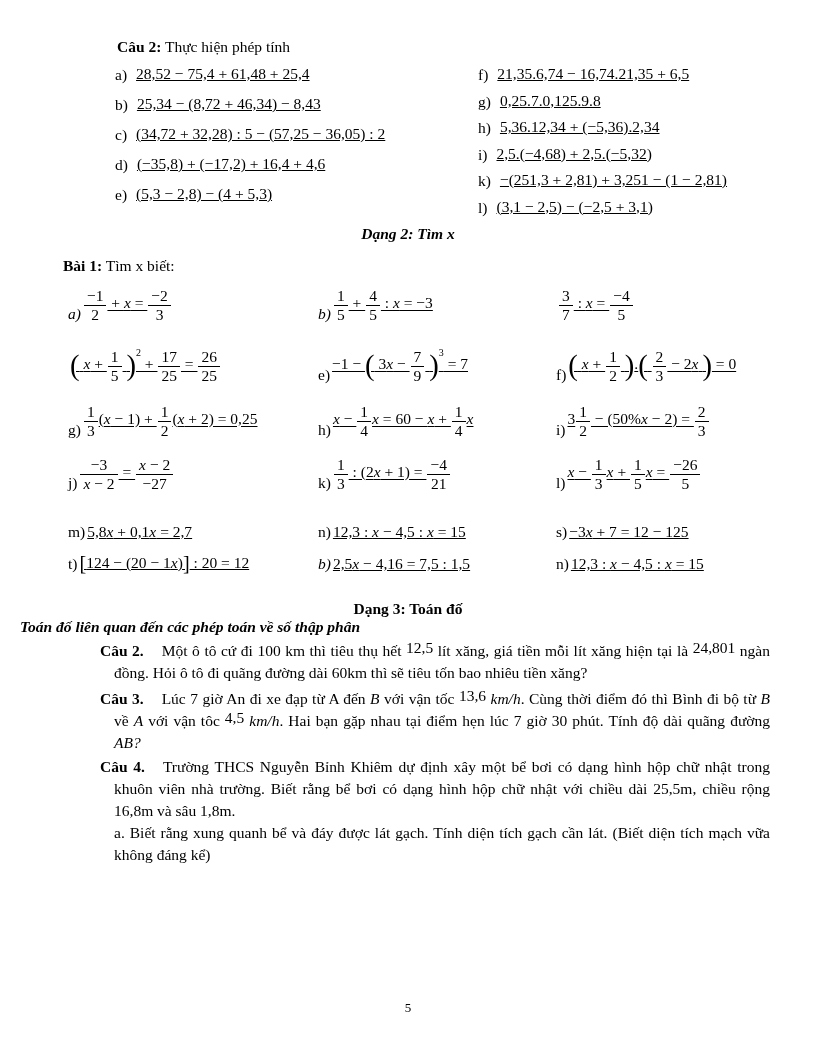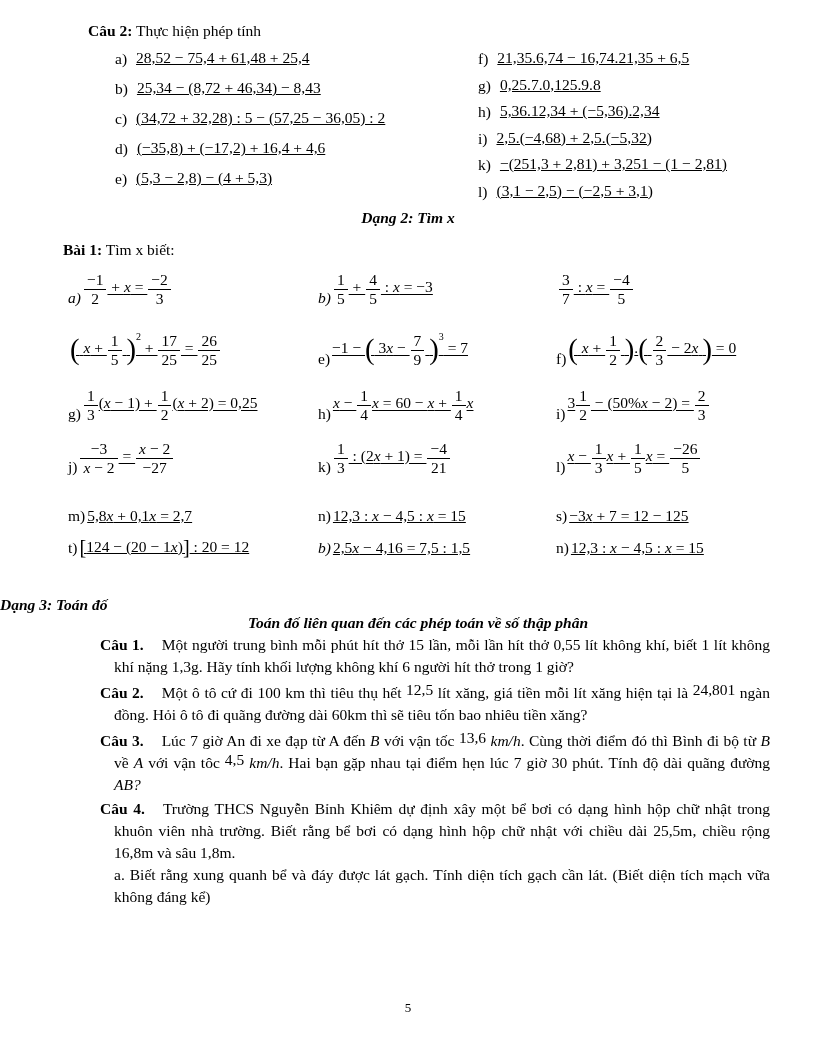--- a/index.html
+++ b/index.html
@@ -6,21 +6,21 @@
   .page{
     position:relative; width:816px; height:1056px; margin:0 auto;
     background:#ffffff; color:#000;
     font-family:"Liberation Serif", serif; font-size:15.5px;
     overflow:hidden;
   }
   .it{font-style:italic;}
   .bold{font-weight:bold;}
 
   
-  .s1-heading{padding-top:22px; margin-left:88px;}
+  .s1-heading{padding-top:38px; margin-left:117px;}
   .s1-cols{display:flex; margin-top:10px;}
   .s1-left{margin-left:115px; width:363px; flex:0 0 auto;}
   .s1-right{flex:1;}
   .ex-item{display:flex; align-items:baseline;}
   .s1-left .ex-item{height:30px;}
   .s1-right .ex-item{height:26.5px;}
   .ex-label{flex:0 0 auto; margin-right:9px;}
   .s1-cols .math{position:relative; top:-1px;}
 
   
@@ -36,22 +36,22 @@
   
   .d2-title{text-align:center; font-weight:bold; font-style:italic;}
   .b1-heading{margin-left:63px; margin-top:14px;}
   .grid{display:grid; grid-template-columns:250px 238px auto; margin-left:68px; margin-top:4px;}
   .cell{display:flex; align-items:flex-end; padding-bottom:3px;}
   .cell .ex-label{margin-right:2px;}
   .r1{min-height:44px;} .r2{min-height:58px;} .r3{min-height:52px;} .r4{min-height:50px;}
   .r5{min-height:29px; margin-top:17px;} .r6{min-height:29px;}
 
   
-  .d3-title{margin-top:36px; font-weight:bold; font-style:italic;}
-  .d3-subtitle{text-align:center; font-weight:bold; font-style:italic;margin-left:20px;}
+  .d3-title{margin-top:24px; text-align:center; font-weight:bold; }
+  .d3-subtitle{font-weight:bold; font-style:italic;margin-left:20px;}
   .prob{margin-left:100px; width:656px; text-align:justify;
         padding-left:14px; text-indent:-14px; line-height:22px; margin-top:2px;}
   .prob.wide{line-height:22px; margin-top:4px;}
   .prob-label{font-weight:bold;}
   .tab{display:inline-block; width:18px;}
   .eq{position:relative; top:-3px;}
 
   .page-number{position:absolute; top:1000px; left:0; width:100%;
                text-align:center; font-size:13px;}
 </style>
@@ -188,20 +188,19 @@
       <div class="ex-item cell r6">
         <span class="ex-label">n)</span>
         <span class="math"><span>12,3 : </span><i>x</i><span> − 4,5 : </span><i>x</i><span> = 15</span></span>
       </div>
     </div>
 
   <div class="d3-title">Dạng 3: Toán đố</div>
   <div class="d3-subtitle">Toán đố liên quan đến các phép toán về số thập phân</div>
 
   <div id="problems">
-      <div class="prob"><span class="prob-label">Câu 1.</span><span class="tab"></span><span>Một người trung bình mỗi phút hít thở 15 lần, mỗi lần hít thở 0,55 lít không khí, biết 1 lít không khí nặng 1,3g. Hãy tính khối lượng không khí 6 người hít thở trong 1 giờ?</span></div>
       <div class="prob wide"><span class="prob-label">Câu 2.</span><span class="tab"></span><span>Một ô tô cứ đi 100 km thì tiêu thụ hết </span><span class="eq">12,5</span><span> lít xăng, giá tiền mỗi lít xăng hiện tại là </span><span class="eq">24,801</span><span> ngàn đồng. Hỏi ô tô đi quãng đường dài 60km thì sẽ tiêu tốn bao nhiêu tiền xăng?</span></div>
       <div class="prob wide"><span class="prob-label">Câu 3.</span><span class="tab"></span><span>Lúc 7 giờ An đi xe đạp từ A đến </span><span class="it">B</span><span> với vận tốc </span><span class="eq">13,6</span><span> </span><span class="it">km/h</span><span>. Cùng thời điểm đó thì Bình đi bộ từ </span><span class="it">B</span><span> về </span><span class="it">A</span><span> với vận tôc </span><span class="eq">4,5</span><span> </span><span class="it">km/h</span><span>. Hai bạn gặp nhau tại điểm hẹn lúc 7 giờ 30 phút. Tính độ dài quãng đường </span><span class="it">AB?</span></div>
       <div class="prob"><span class="prob-label">Câu 4.</span><span class="tab"></span><span>Trường THCS Nguyễn Bỉnh Khiêm dự định xây một bể bơi có dạng hình hộp chữ nhật trong khuôn viên nhà trường. Biết rằng bể bơi có dạng hình hộp chữ nhật với chiều dài 25,5m, chiều rộng 16,8m và sâu 1,8m.</span><br><span>a. Biết rằng xung quanh bể và đáy được lát gạch. Tính diện tích gạch cần lát. (Biết diện tích mạch vữa không đáng kể)</span></div>
     </div>
 
   <div class="page-number">5</div>
 </div>
 
 </body></html>

